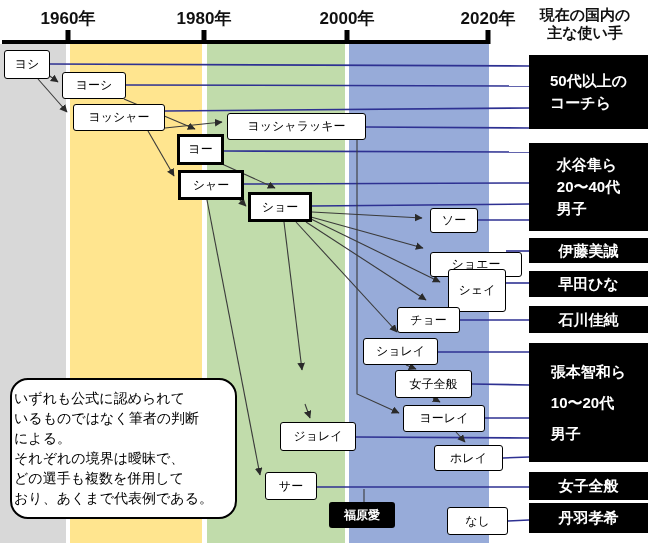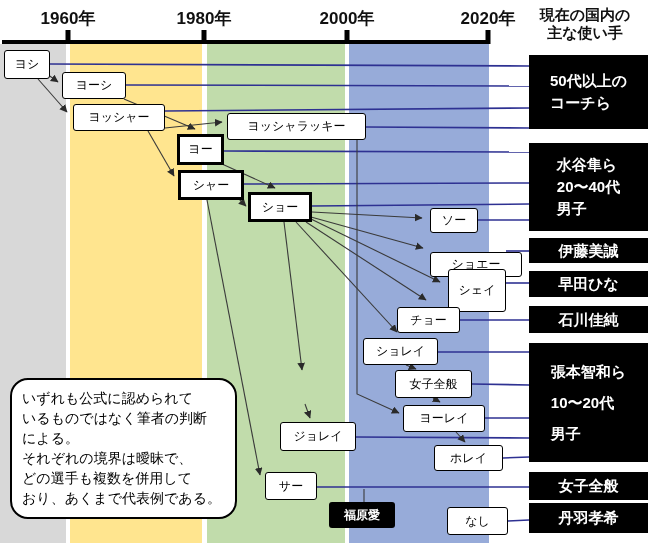--- a/index.html
+++ b/index.html
@@ -26,21 +26,21 @@
   .term.blackbox{background:#000;color:#fff;border:none;font-weight:bold;}
   .user{
     position:absolute;left:529px;width:119px;background:#000;color:#fff;
     display:flex;align-items:center;justify-content:center;text-align:left;
     font-size:15px;font-weight:bold;line-height:22px;white-space:pre-line;z-index:2;box-sizing:border-box;
   }
   .user.tall{line-height:31px;}
   .note{
     position:absolute;left:10px;top:378px;width:227px;height:141px;background:#fff;
     border:2px solid #000;border-radius:18px;box-sizing:border-box;
-    padding:8px 10px;font-size:14px;line-height:20px;white-space:pre-line;z-index:2;
+    padding:8px 2px;font-size:14px;line-height:20px;white-space:pre-line;z-index:2;
   }
 </style>
 </head>
 <body>
 
 <div id="stage">
 
   <div class="band" style="left:0;width:66px;background:#d8d8d8;"></div>
   <div class="band" style="left:70px;width:132px;background:#ffe58f;"></div>
   <div class="band" style="left:207px;width:138px;background:#c1dcab;"></div>

